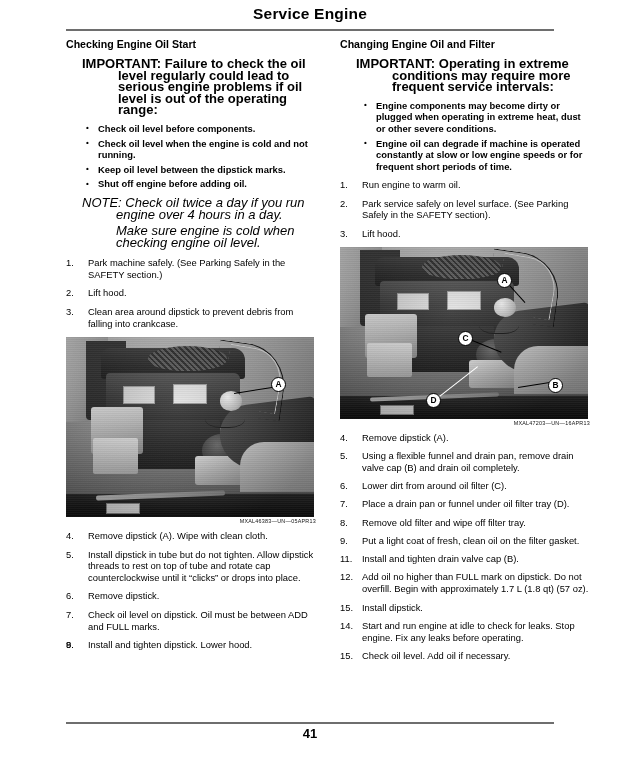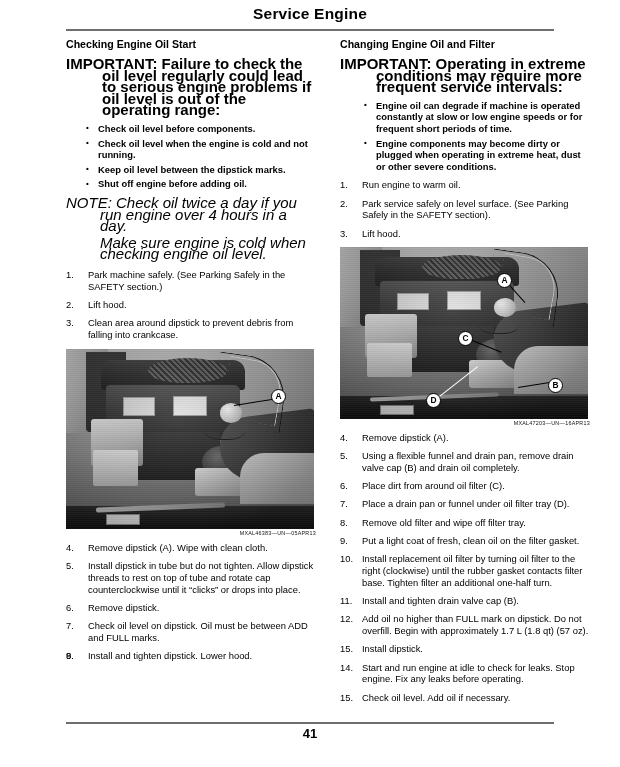--- a/index.html
+++ b/index.html
@@ -54,23 +54,23 @@
 
   .section-title {
     font-size: 10.6px;
     font-weight: bold;
     margin: 0 0 7px 0;
     line-height: 13px;
   }
 
   
   .para {
-    font-size: 15px;
+    font-size: 13px;
     line-height: 11.6px;
-    margin: 0 0 7px 0;
+    margin: 0 0 7px 16px;
   }
   .para.bold { font-weight: bold; }
   .para.hang {
     padding-left: 36px;
     text-indent: -36px;
   }
   .para.note {
     font-style: italic;
     padding-left: 34px;
     text-indent: -34px;
@@ -406,22 +406,22 @@
   </ol>
 </div>
 
 <div class="column col-right">
 
   <div class="section-title">Changing Engine Oil and Filter</div>
 
   <div class="para bold hang">IMPORTANT: Operating in extreme conditions may require more frequent service intervals:</div>
 
   <ul class="bullets" style="padding-left:24px;">
+    <li>Engine components may become dirty or plugged when operating in extreme heat, dust or other severe conditions.</li>
     <li>Engine oil can degrade if machine is operated constantly at slow or low engine speeds or for frequent short periods of time.</li>
-    <li>Engine components may become dirty or plugged when operating in extreme heat, dust or other severe conditions.</li>
   </ul>
 
   <ol class="steps" style="margin-top:6px;">
     <li>
       <span class="num">1.</span><span>Run engine to warm oil.</span>
     </li>
     <li>
       <span class="num">2.</span><span>Park service safely on level surface. (See Parking Safely in the SAFETY section).</span>
     </li>
     <li>
@@ -473,33 +473,30 @@
   </div>
 
   <ol class="steps" style="margin-top:5px;">
     <li>
       <span class="num">4.</span><span>Remove dipstick (A).</span>
     </li>
     <li>
       <span class="num">5.</span><span>Using a flexible funnel and drain pan, remove drain valve cap (B) and drain oil completely.</span>
     </li>
     <li>
-      <span class="num">6.</span><span>Place dirt from around oil filter (C).</span>
+      <span class="num">6.</span><span>Lower dirt from around oil filter (C).</span>
     </li>
     <li>
       <span class="num">7.</span><span>Place a drain pan or funnel under oil filter tray (D).</span>
     </li>
     <li>
       <span class="num">8.</span><span>Remove old filter and wipe off filter tray.</span>
     </li>
     <li>
       <span class="num">9.</span><span>Put a light coat of fresh, clean oil on the filter gasket.</span>
-    </li>
-    <li>
-      <span class="num">10.</span><span>Install replacement oil filter by turning oil filter to the right (clockwise) until the rubber gasket contacts filter base. Tighten filter an additional one-half turn.</span>
     </li>
     <li>
       <span class="num">11.</span><span>Install and tighten drain valve cap (B).</span>
     </li>
     <li>
       <span class="num">12.</span><span>Add oil no higher than FULL mark on dipstick. Do not overfill. Begin with approximately 1.7 L (1.8 qt) (57 oz).</span>
     </li>
     <li>
       <span class="num">15.</span><span>Install dipstick.</span>
     </li>

